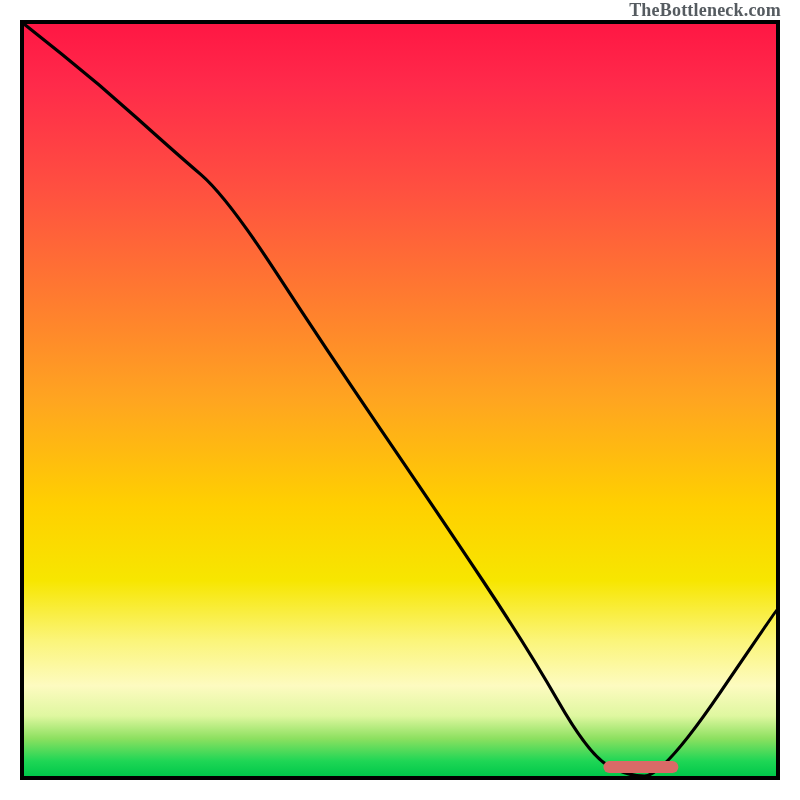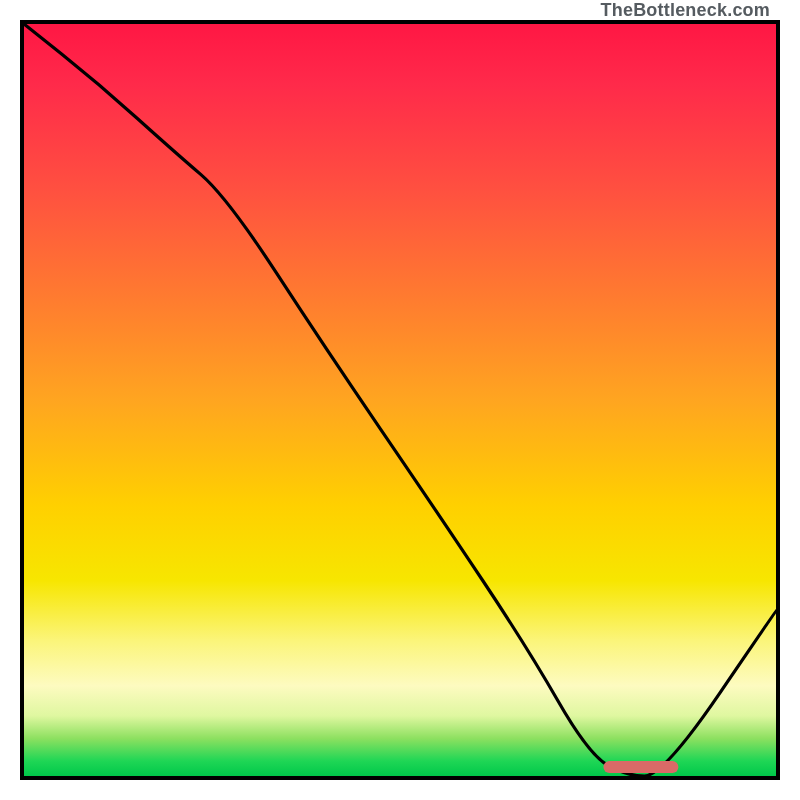--- a/index.html
+++ b/index.html
@@ -47,22 +47,22 @@
       #00c84a 100%
     );
   }
   .curve-layer {
     position: absolute;
     inset: 0;
   }
   .attribution {
     position: absolute;
     top: 0px;
-    right: 30px;
-    font-family: Liberation Sans, sans-serif;
+    right: 19px;
+    font-family: Liberation Serif, serif;
     font-size: 18px;
     font-weight: 600;
     color: #555b60;
     letter-spacing: 0.2px;
   }
   .marker {
     position: absolute;
     height: 12px;
     border-radius: 6px;
     background: #d96a67;

